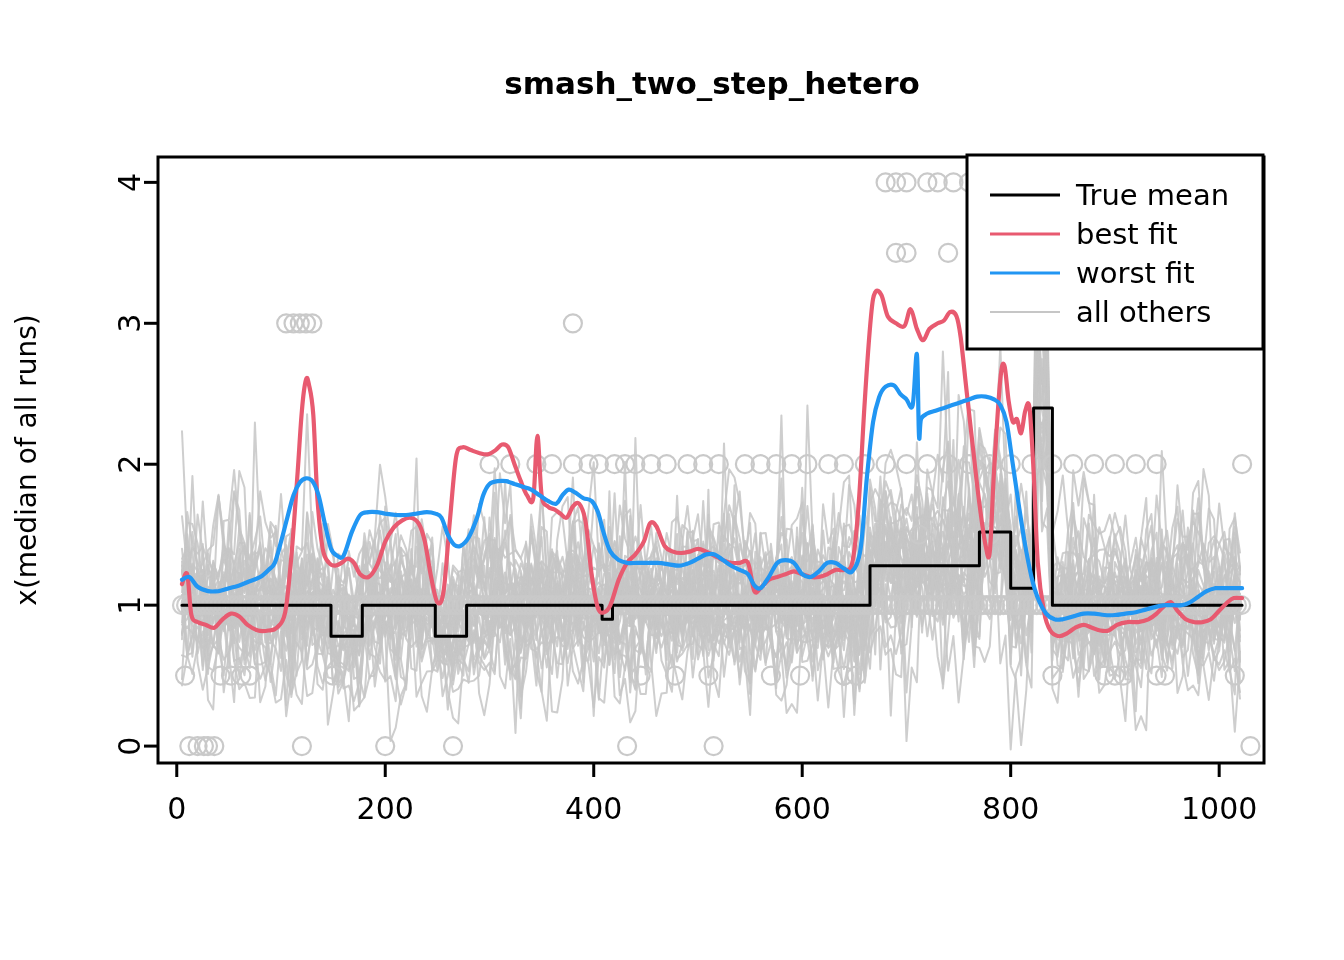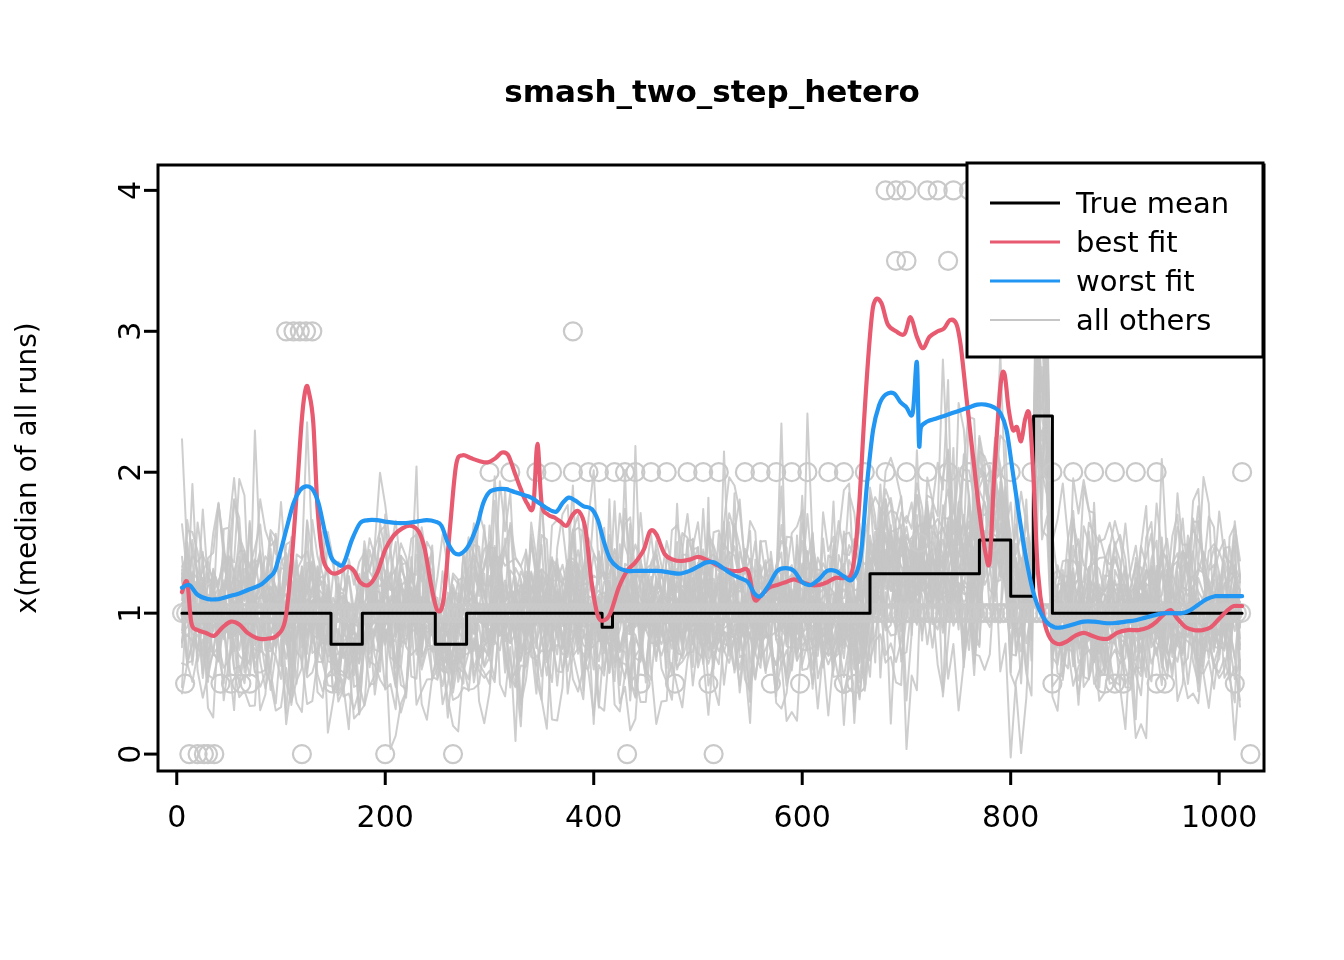--- a/index.html
+++ b/index.html
@@ -1,17 +1,17 @@
 <!DOCTYPE html>
 <html><head>
 <meta charset="utf-8">
 <style>
   html,body{margin:0;padding:0;background:#ffffff;}
   body{width:1344px;height:960px;font-family:"DejaVu Sans",sans-serif;overflow:hidden;}
-  #figure{position:relative;width:1344px;height:692px;margin-top:8px;}
+  #figure{position:relative;width:1344px;height:692px;}
   svg{display:block;}
   .plot-title{font-family:"DejaVu Sans",sans-serif;font-size:31px;font-weight:bold;fill:#000;}
   .tick-label{font-family:"DejaVu Sans",sans-serif;font-size:30px;fill:#000;}
   .axis-title{font-family:"DejaVu Sans",sans-serif;font-size:28px;fill:#000;}
   .legend-label{font-family:"DejaVu Sans",sans-serif;font-size:29px;fill:#000;}
   .axis-line{stroke:#000;stroke-width:3;fill:none;}
   .tick-mark{stroke:#000;stroke-width:3;}
   .legend-box{fill:#ffffff;stroke:#000;stroke-width:3;}
 </style>
 </head>

